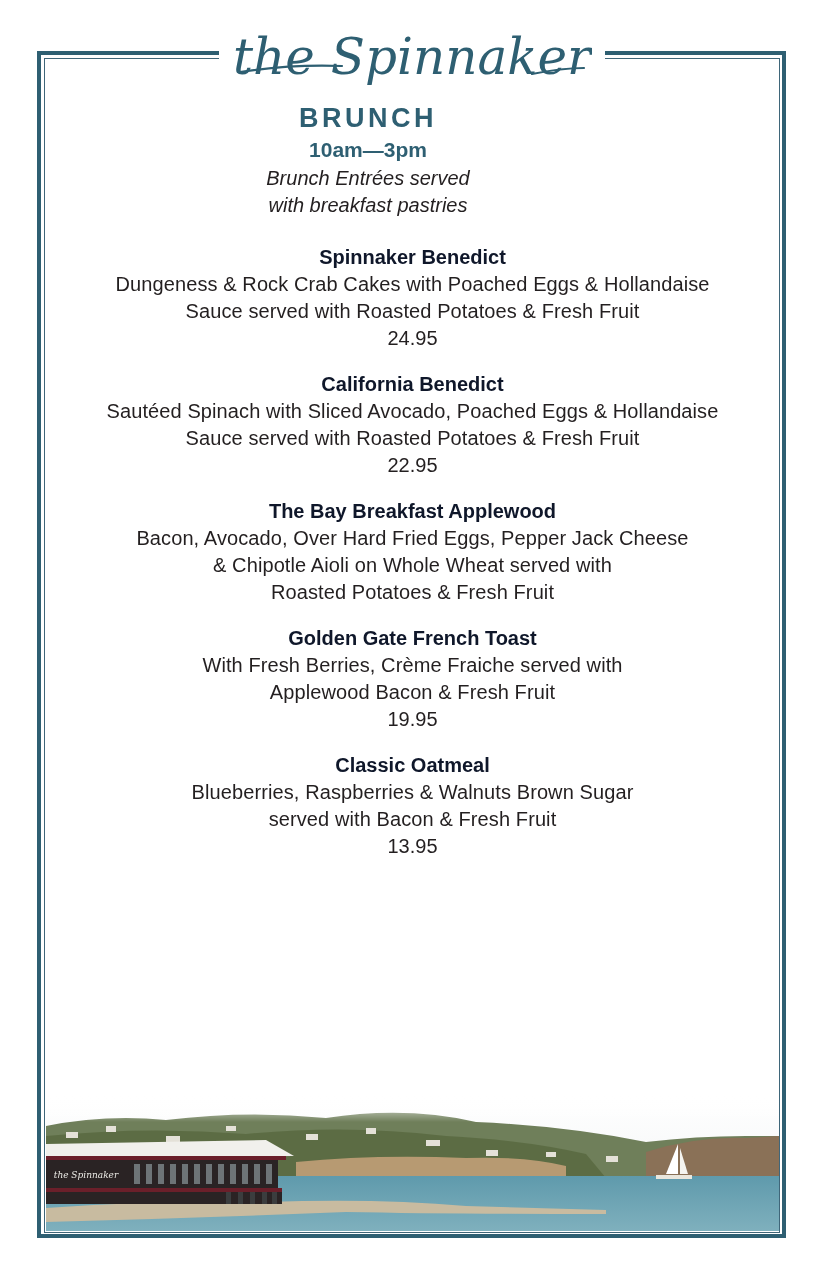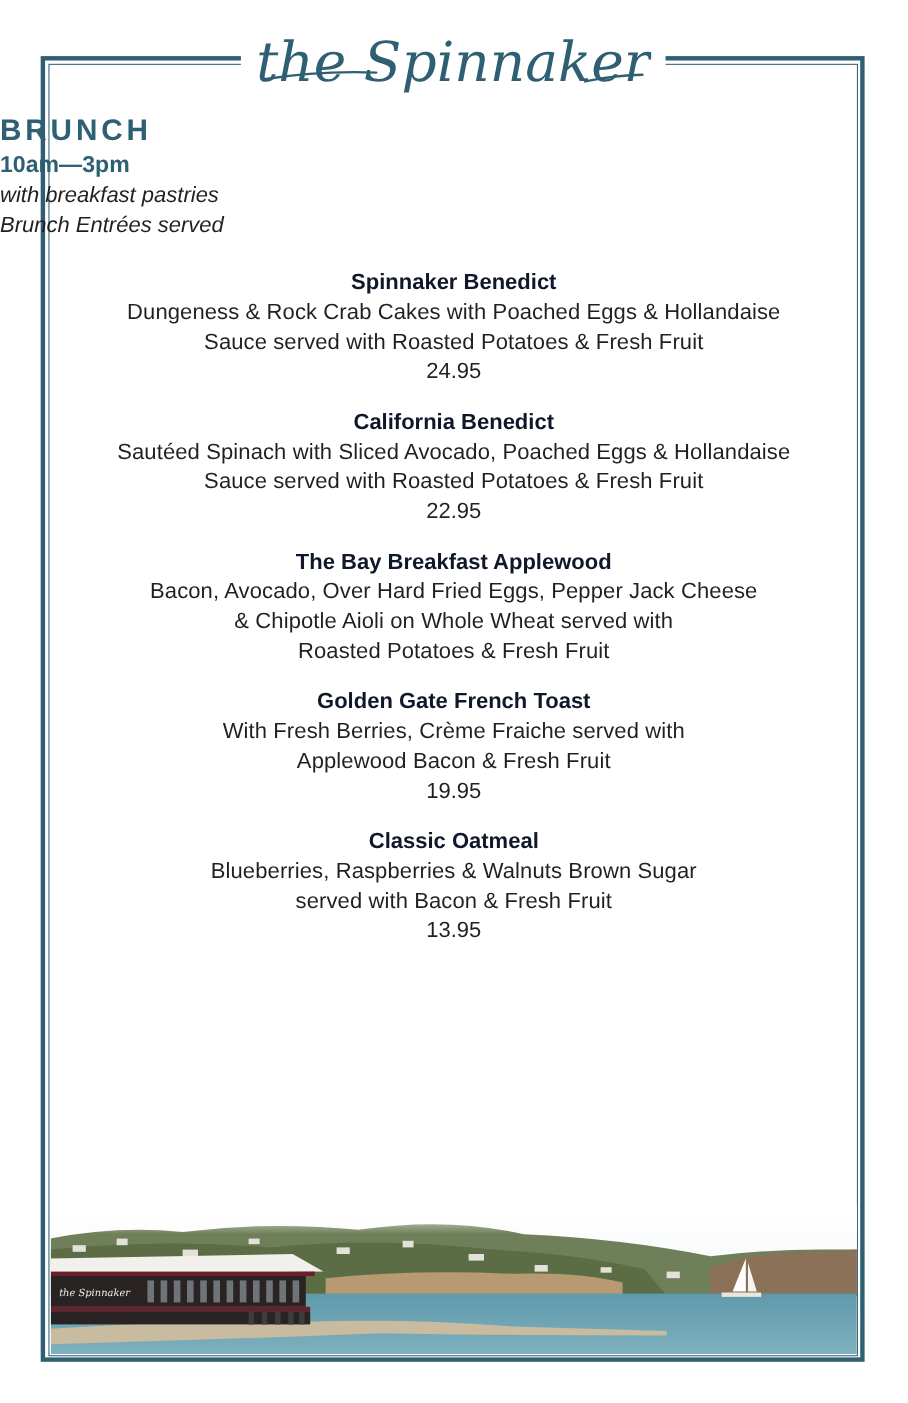--- a/index.html
+++ b/index.html
@@ -11,21 +11,21 @@
                  box-sizing: border-box; border: 4px solid #2e5f72; }
   .frame-inner { position: absolute; left: 44px; top: 58px; width: 736px; height: 1175px;
                  box-sizing: border-box; border: 1.5px solid #3f6679; }
   .logo-gap { position: absolute; left: 219px; top: 40px; width: 386px; height: 30px; background: #fff; }
 
   .logo { position: absolute; left: 232px; top: 18px; width: 360px; height: 80px;
           display: flex; align-items: center; justify-content: center; }
   .logo svg { width: 360px; height: 80px; }
   .logo-text { font-family: "DejaVu Serif", "Liberation Serif", serif; font-style: italic; }
 
-  .header { position: absolute; left: 0; width: 736px; }
+  .header { position: absolute; left: 0; width: 736px; text-align: center; }
   .brunch { top: 103px; font-size: 27px; font-weight: bold; letter-spacing: 3.5px; color: #2e5f72;
             font-family: "Liberation Sans", sans-serif; }
   .hours { top: 138px; font-size: 21px; font-weight: bold; color: #2e5f72;
            font-family: "Liberation Sans", sans-serif; }
   .note { top: 165px; font-size: 20px; font-style: italic; line-height: 27px; color: #231f20;
           font-family: "Liberation Sans", sans-serif; }
 
   .menu { position: absolute; left: 50px; top: 244px; width: 725px; text-align: center;
           font-family: "Liberation Sans", sans-serif; }
   .item { margin-bottom: 19px; }
@@ -47,22 +47,22 @@
   <svg viewBox="0 0 360 80">
     <text x="180" y="56" text-anchor="middle" class="logo-text" font-size="50" fill="#2e5f72">the Spinnaker</text>
     <path d="M8 54 Q 60 46 110 48" stroke="#2e5f72" stroke-width="2.2" fill="none" stroke-linecap="round"></path>
     <path d="M300 56 Q 330 50 352 50" stroke="#2e5f72" stroke-width="2.2" fill="none" stroke-linecap="round"></path>
   </svg>
 </div>
 
 <div class="header brunch">BRUNCH</div>
 <div class="header hours">10am—3pm</div>
 <div class="header note">
+  <div>Brunch Entrées served</div>
   <div>with breakfast pastries</div>
-  <div>Brunch Entrées served</div>
 </div>
 
 <div class="menu">
   <div class="item">
     <div class="item-name">Spinnaker Benedict</div>
     <div class="item-line">Dungeness &amp; Rock Crab Cakes with Poached Eggs &amp; Hollandaise</div>
     <div class="item-line">Sauce served with Roasted Potatoes &amp; Fresh Fruit</div>
     <div class="item-price">24.95</div>
   </div>
   <div class="item">

